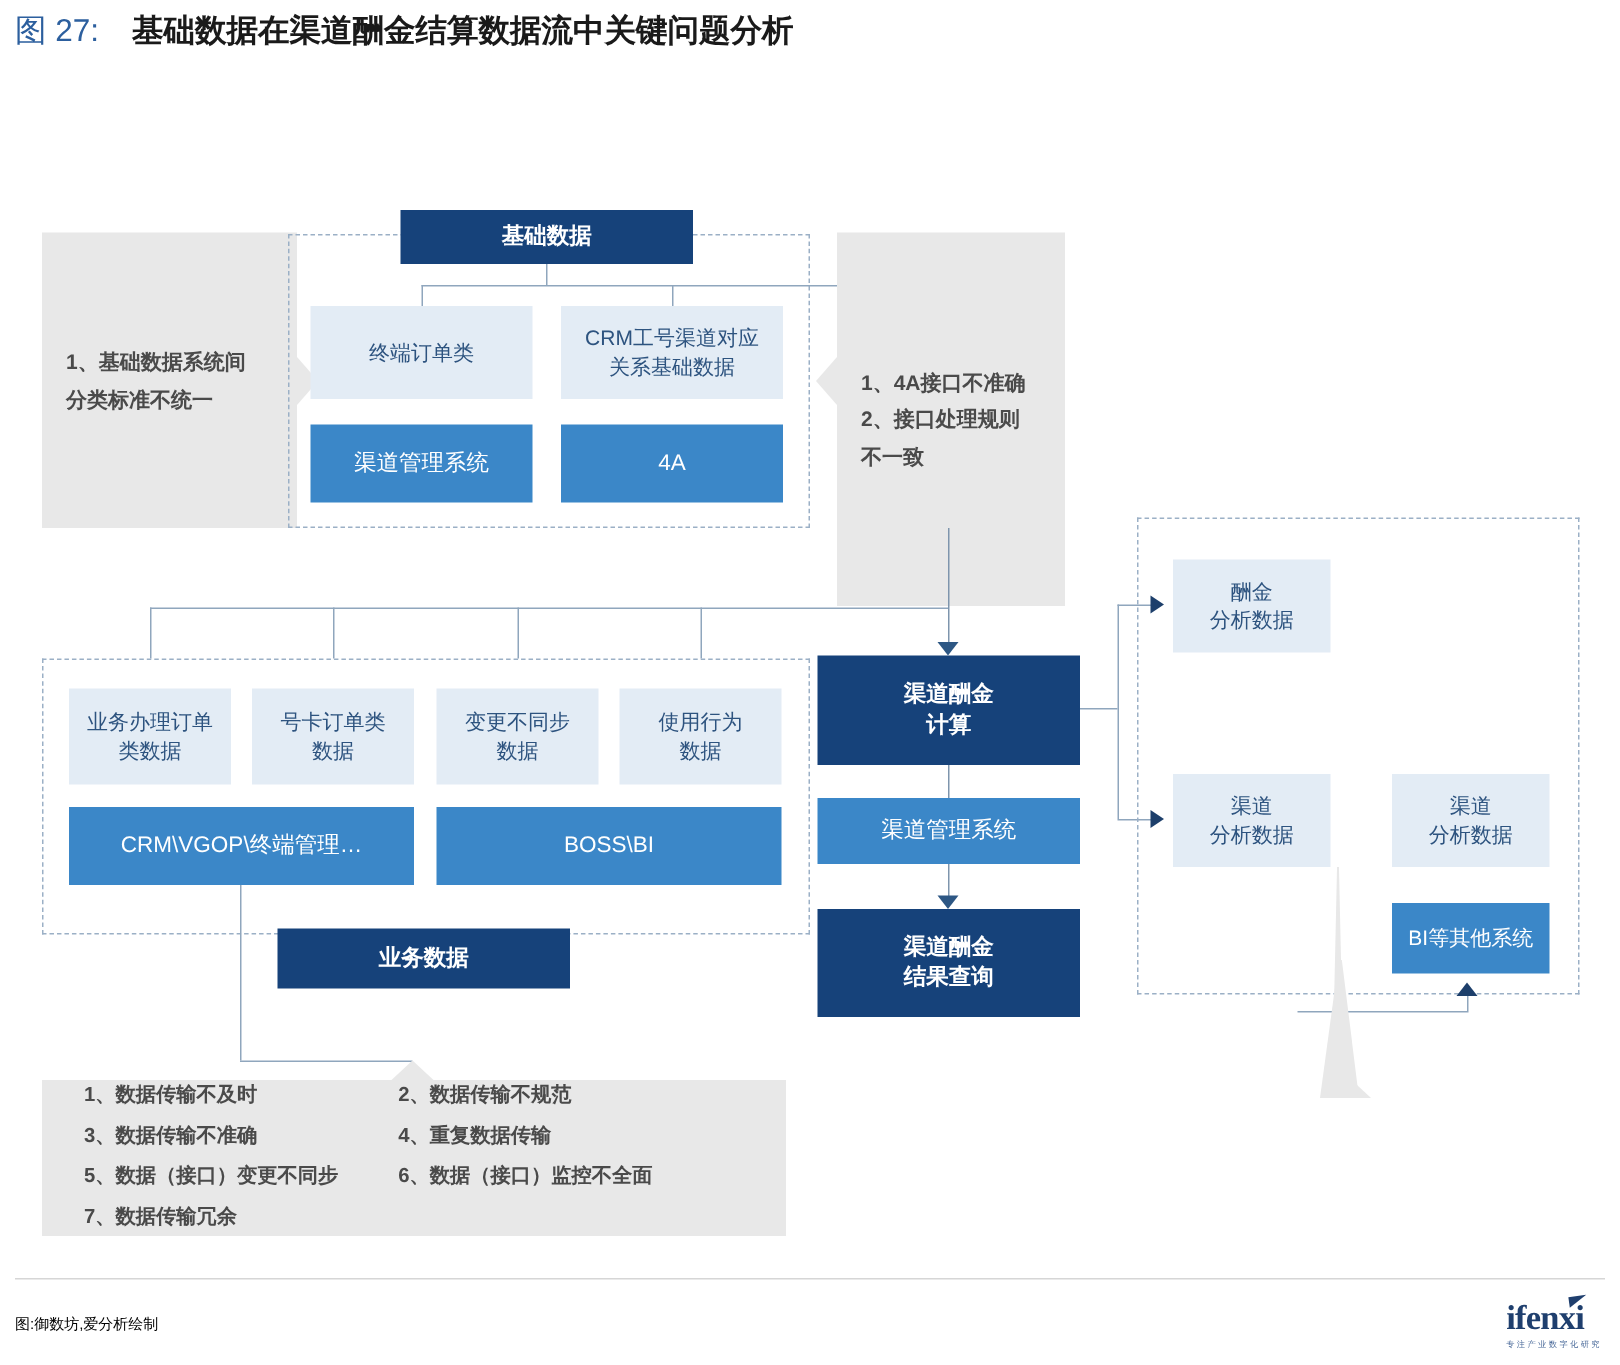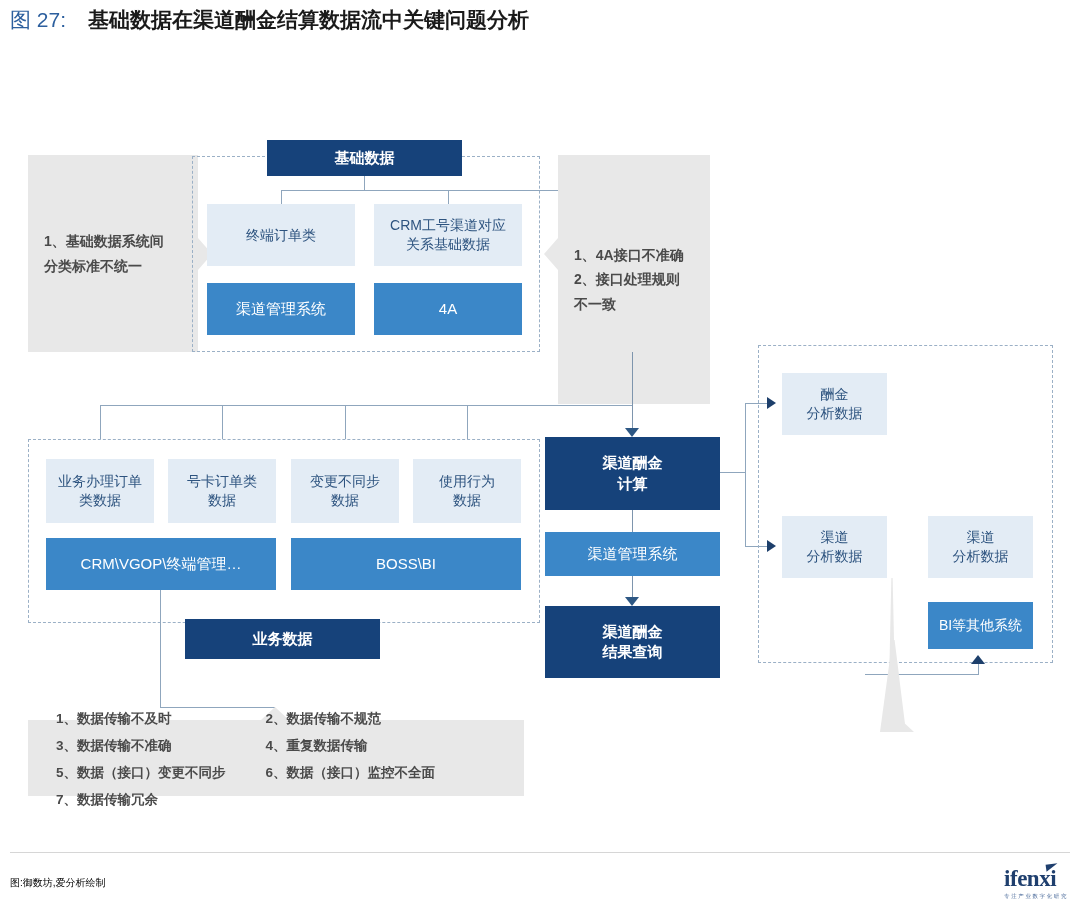--- a/index.html
+++ b/index.html
@@ -209,21 +209,21 @@
   <div class="line-h" style="left:865px;top:674px;width:113px;"></div>
   <div class="line-v" style="left:978px;top:663px;height:12px;"></div>
   <div class="arrow-up" style="left:971px;top:655px;"></div>
 
   <div class="wedge" style="left:888px;top:578px;width:8px;height:152px;
               clip-path:polygon(42% 0%, 58% 0%, 100% 100%, 0% 100%);"></div>
   <div class="wedge" style="left:880px;top:640px;width:26px;height:92px;
               clip-path:polygon(48% 0%, 56% 0%, 100% 100%, 0% 100%);"></div>
 
   <div class="ptr-up" style="left:261px;top:707px;"></div>
-  <div class="node n-gray" style="left:28px;top:720px;width:496px;height:76px;padding-left:28px;padding-top:4px;align-items:center;">
+  <div class="node n-gray" style="left:28px;top:720px;width:496px;height:104px;padding-left:28px;padding-top:4px;align-items:flex-end;">
     <div class="cal-grid">
       <span>1、数据传输不及时</span>
       <span>2、数据传输不规范</span>
       <span>3、数据传输不准确</span>
       <span>4、重复数据传输</span>
       <span>5、数据（接口）变更不同步</span>
       <span>6、数据（接口）监控不全面</span>
       <span>7、数据传输冗余</span>
     </div>
   </div>

